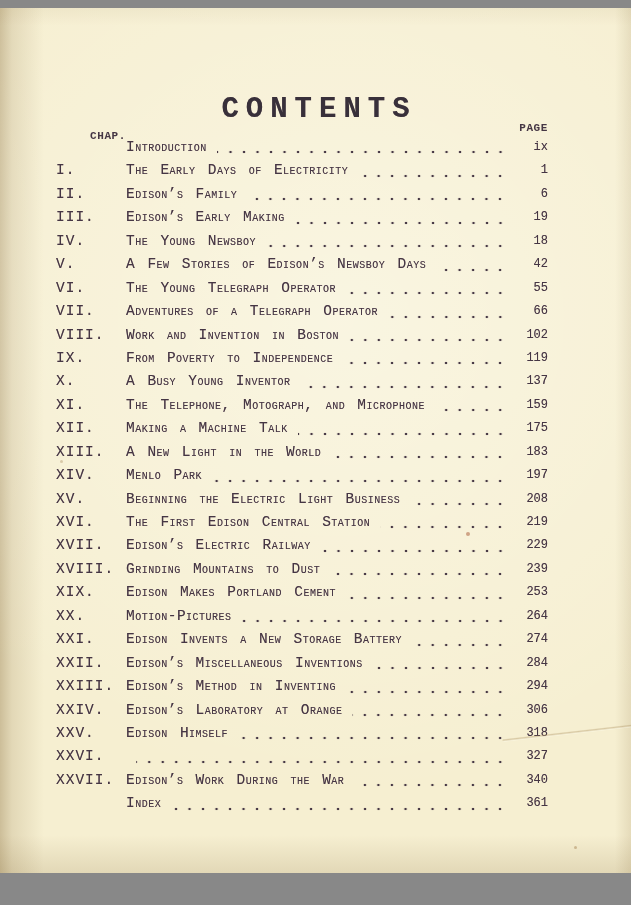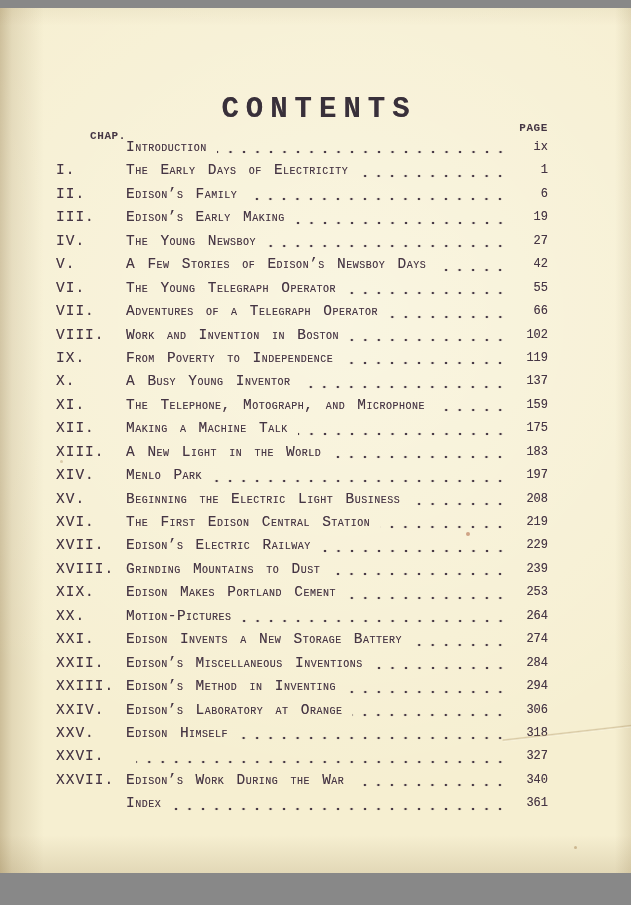--- a/index.html
+++ b/index.html
@@ -148,21 +148,21 @@
       <span class="chap">III.</span>
       <span class="title">Edison’s Early Making</span>
       <span class="leader"></span>
       <span class="pagenum">19</span>
     </div>
 
     <div class="toc-row">
       <span class="chap">IV.</span>
       <span class="title">The Young Newsboy</span>
       <span class="leader"></span>
-      <span class="pagenum">27</span>
+      <span class="pagenum">18</span>
     </div>
 
     <div class="toc-row">
       <span class="chap">V.</span>
       <span class="title">A Few Stories of Edison’s Newsboy Days</span>
       <span class="leader"></span>
       <span class="pagenum">42</span>
     </div>
 
     <div class="toc-row">

